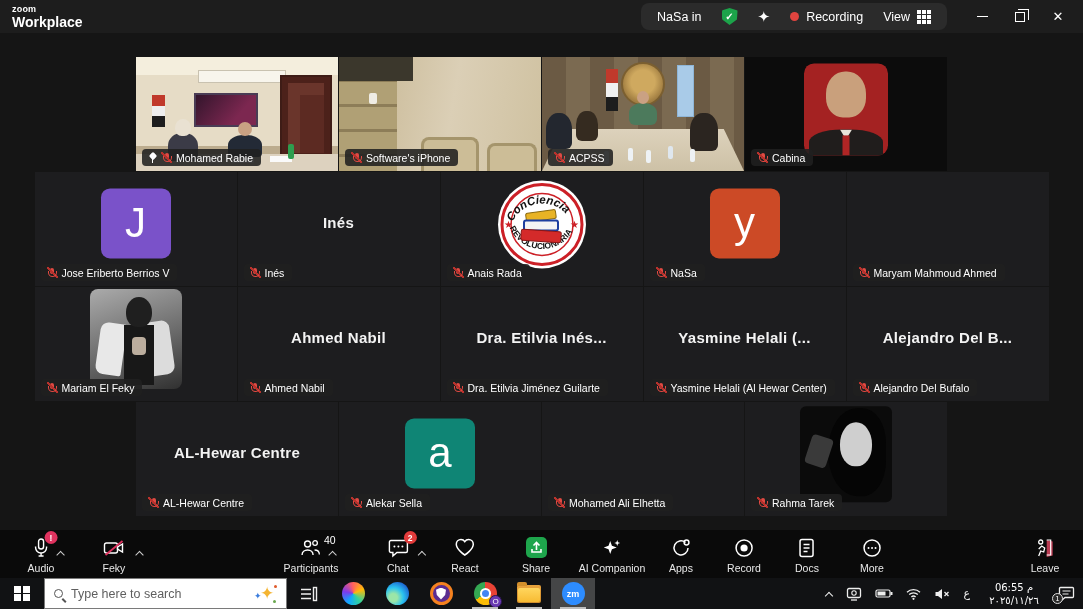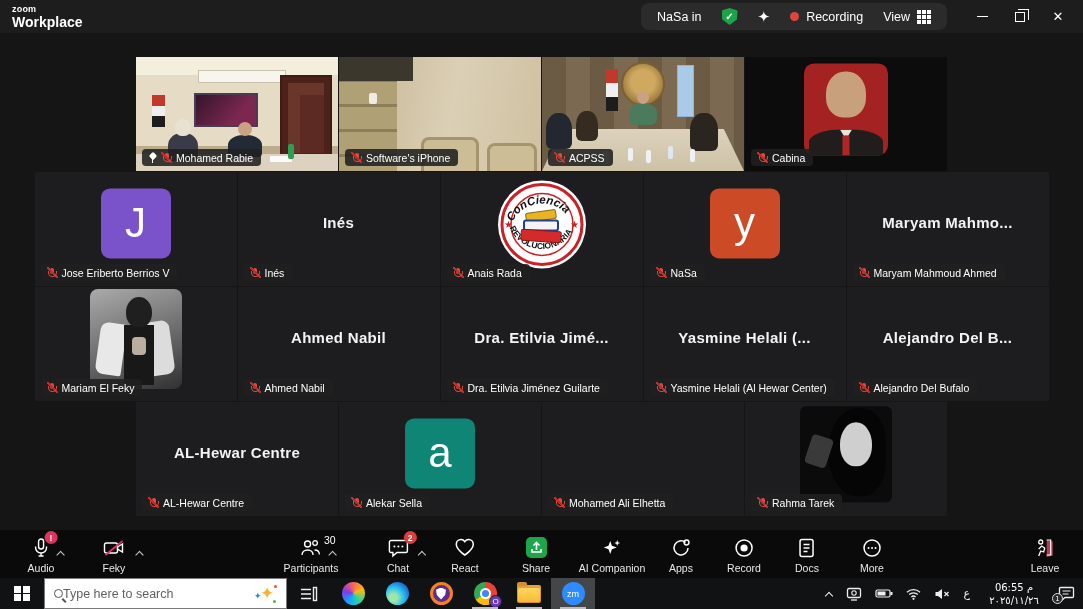--- a/index.html
+++ b/index.html
@@ -135,21 +135,21 @@
     display:flex;align-items:center;justify-content:center;min-width:13px;height:13px;padding:0 2px;top:-6px;right:-8px}
   .badge.red{background:#e23b3b}
   .pcount{position:absolute;left:23px;top:-3px;font-size:10.5px;color:#fff}
   .share-ic{width:21px;height:21px;border-radius:5px;background:#1ea54c;display:flex;align-items:center;justify-content:center}
 
   
   .taskbar{position:absolute;left:0;right:0;bottom:0;height:31px;background:#111214;display:flex;align-items:stretch;color:#fff}
   .tkbtn{width:44px;display:flex;align-items:center;justify-content:center;position:relative}
   .winlogo{display:grid;grid-template-columns:7px 7px;grid-template-rows:7px 7px;gap:1.5px}
   .winlogo b{background:#fff;display:block}
-  .searchbox{width:243px;background:#fff;display:flex;align-items:center;padding:0 9px;border:1px solid #7a7a7a}
+  .searchbox{width:243px;background:#fff;display:flex;align-items:center;gap:8px;padding:0 9px;border:1px solid #7a7a7a}
   .mag{width:9px;height:9px;border:1.6px solid #555;border-radius:50%;position:relative;flex:none}
   .mag::after{content:'';position:absolute;left:8px;top:8px;width:5px;height:1.6px;background:#555;transform:rotate(45deg);transform-origin:0 0}
   .searchbox input{border:none;outline:none;flex:1;font-size:12.5px;background:transparent;color:#333;font-family:"Liberation Sans",sans-serif}
   .searchbox input::placeholder{color:#5f5f5f}
   .bing{position:relative;width:22px;height:20px;flex:none}
   .bing .s1{position:absolute;left:5px;top:0;color:#f4b431;font-size:17px;line-height:20px}
   .bing .s2{position:absolute;left:-1px;top:7px;color:#3b7ddd;font-size:9px;line-height:10px}
   .bing .d1{position:absolute;right:0;top:1px;width:3px;height:3px;border-radius:50%;background:#e05a2b}
   .bing .d2{position:absolute;right:1px;bottom:1px;width:3px;height:3px;border-radius:50%;background:#6aa84f}
   .appic{width:23px;height:23px;border-radius:50%}
@@ -158,21 +158,21 @@
   .ic-shield{background:#5b2d90;border:3px solid #f58220;display:flex;align-items:center;justify-content:center}
   .ic-shield i{width:10px;height:12px;background:#fff;clip-path:polygon(50% 0,100% 18%,92% 62%,50% 100%,8% 62%,0 18%)}
   .ic-chrome{background:conic-gradient(#ea4335 0 33%,#fbbc05 33% 66%,#34a853 66% 100%);position:relative}
   .ic-chrome::before{content:'';position:absolute;left:6px;top:6px;width:11px;height:11px;border-radius:50%;background:#fff}
   .ic-chrome::after{content:'';position:absolute;left:8px;top:8px;width:7px;height:7px;border-radius:50%;background:#4285f4}
   .chrome-badge{position:absolute;right:5px;bottom:1px;width:13px;height:13px;border-radius:50%;background:#6a3ab2;color:#fff;
     font-size:8px;display:flex;align-items:center;justify-content:center;border:1px solid #2a1650}
   .ic-folder{width:24px;height:18px;position:relative;border-radius:2px;background:linear-gradient(#e8a33d,#d28f2c)}
   .ic-folder::before{content:'';position:absolute;left:0;top:-3px;width:10px;height:4px;border-radius:2px 2px 0 0;background:#d28f2c}
   .ic-folder::after{content:'';position:absolute;left:1px;top:3px;right:1px;bottom:1px;border-radius:2px;background:linear-gradient(#ffd65e,#f7bb33)}
-  .ic-zm{background:#2d8cff;display:flex;align-items:center;justify-content:center;font-size:9px;font-weight:normal;color:#fff}
+  .ic-zm{background:#2d8cff;display:flex;align-items:center;justify-content:center;font-size:9px;font-weight:bold;color:#fff}
   .tk-active{background:rgba(255,255,255,.22)}
   .underl::after{content:'';position:absolute;bottom:0;left:9px;right:9px;height:2px;background:#bdbdbd}
   .tray{margin-left:auto;display:flex;align-items:center;gap:13px;padding-right:8px}
   .chev{width:8px;height:8px;position:relative}
   .chev::before{content:'';position:absolute;left:1px;top:3px;width:5px;height:5px;border-left:1.6px solid #eee;border-top:1.6px solid #eee;transform:rotate(45deg)}
   .lang{font-family:"DejaVu Sans",sans-serif;font-size:11px;color:#eee}
   .clock{font-family:"DejaVu Sans",sans-serif;font-size:10px;line-height:1.3;text-align:center;color:#fff;min-width:62px}
   .notif{position:relative}
   .nbadge{position:absolute;left:-6px;bottom:-3px;width:11px;height:11px;border-radius:50%;background:#2b2b2b;border:1px solid #ddd;
     color:#fff;font-size:7px;display:flex;align-items:center;justify-content:center;font-family:"DejaVu Sans",sans-serif}
@@ -350,21 +350,20 @@
               <span>y</span>
             </div>
           <div class="nameplate">
             <span class="micm">
                 <i></i>
               </span>
             <span>NaSa</span>
           </div>
         </div>
         <div class="tile">
-          <div class="center-name">Maryam Mahmo...</div>
           <div class="nameplate">
             <span class="micm">
                 <i></i>
               </span>
             <span>Maryam Mahmoud Ahmed</span>
           </div>
         </div>
       </div>
 
       <div class="vrow">
@@ -386,21 +385,21 @@
         <div class="tile">
           <div class="center-name">Ahmed Nabil</div>
           <div class="nameplate">
             <span class="micm">
                 <i></i>
               </span>
             <span>Ahmed Nabil</span>
           </div>
         </div>
         <div class="tile">
-          <div class="center-name">Dra. Etilvia Jimé...</div>
+          <div class="center-name">Dra. Etilvia Inés...</div>
           <div class="nameplate">
             <span class="micm">
                 <i></i>
               </span>
             <span>Dra. Etilvia Jiménez Guilarte</span>
           </div>
         </div>
         <div class="tile">
           <div class="center-name">Yasmine Helali (...</div>
           <div class="nameplate">
@@ -496,21 +495,21 @@
     </div>
 
     <div class="tb-item" style="left:311px">
       <span class="icb">
         <svg width="20" height="20" viewBox="0 0 20 20">
             <circle cx="7" cy="6" r="3" fill="none" stroke="#fff" stroke-width="1.4"></circle>
             <path d="M1.5 17c0-3 2.5-5 5.5-5s5.5 2 5.5 5" fill="none" stroke="#fff" stroke-width="1.4"></path>
             <circle cx="14.5" cy="5" r="2.3" fill="none" stroke="#fff" stroke-width="1.3"></circle>
             <path d="M14 12c2.8 0 4.8 1.8 4.8 4.5" fill="none" stroke="#fff" stroke-width="1.3"></path>
           </svg>
-        <span class="pcount">30</span>
+        <span class="pcount">40</span>
       </span>
       <span>Participants</span>
       <span class="caret" style="left:46px"></span>
     </div>
 
     <div class="tb-item" style="left:398px">
       <span class="icb">
         <svg width="21" height="20" viewBox="0 0 21 20">
             <path d="M3 2.5h15a1.5 1.5 0 0 1 1.5 1.5v9a1.5 1.5 0 0 1-1.5 1.5H9l-4 3.5v-3.5H3A1.5 1.5 0 0 1 1.5 13V4A1.5 1.5 0 0 1 3 2.5z" fill="none" stroke="#fff" stroke-width="1.4"></path>
             <circle cx="6.5" cy="8.5" r="1" fill="#fff"></circle>

